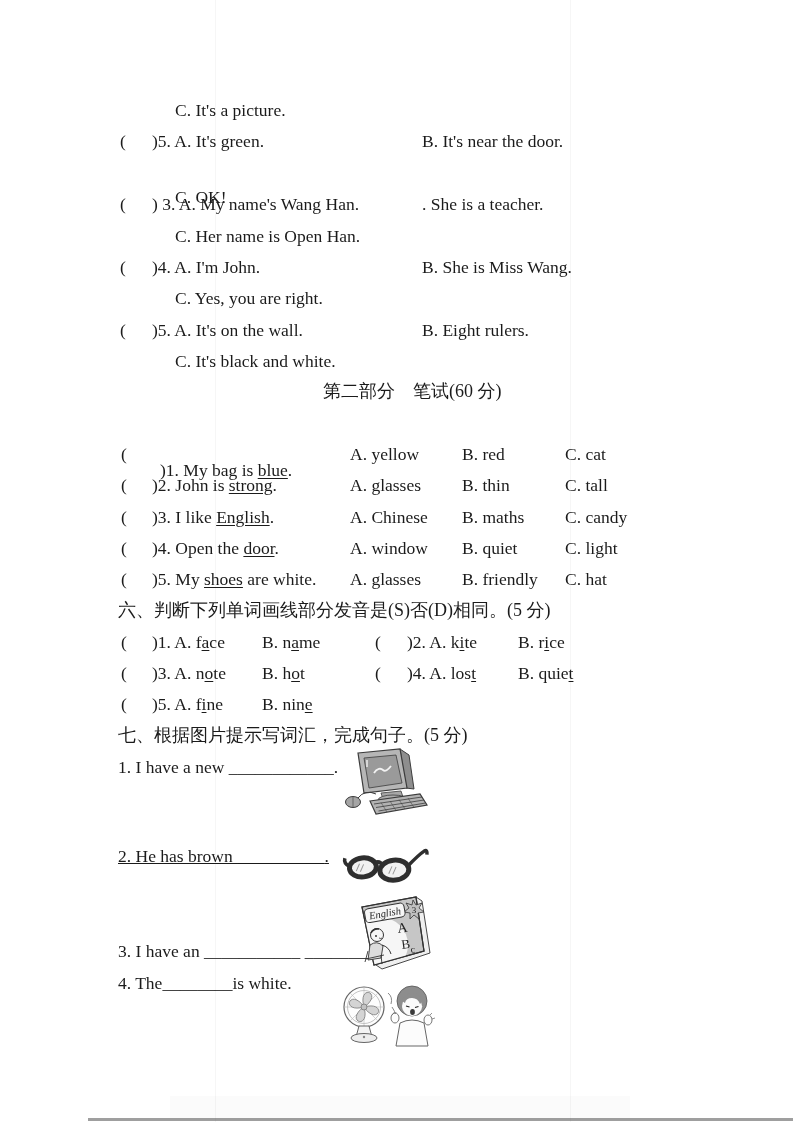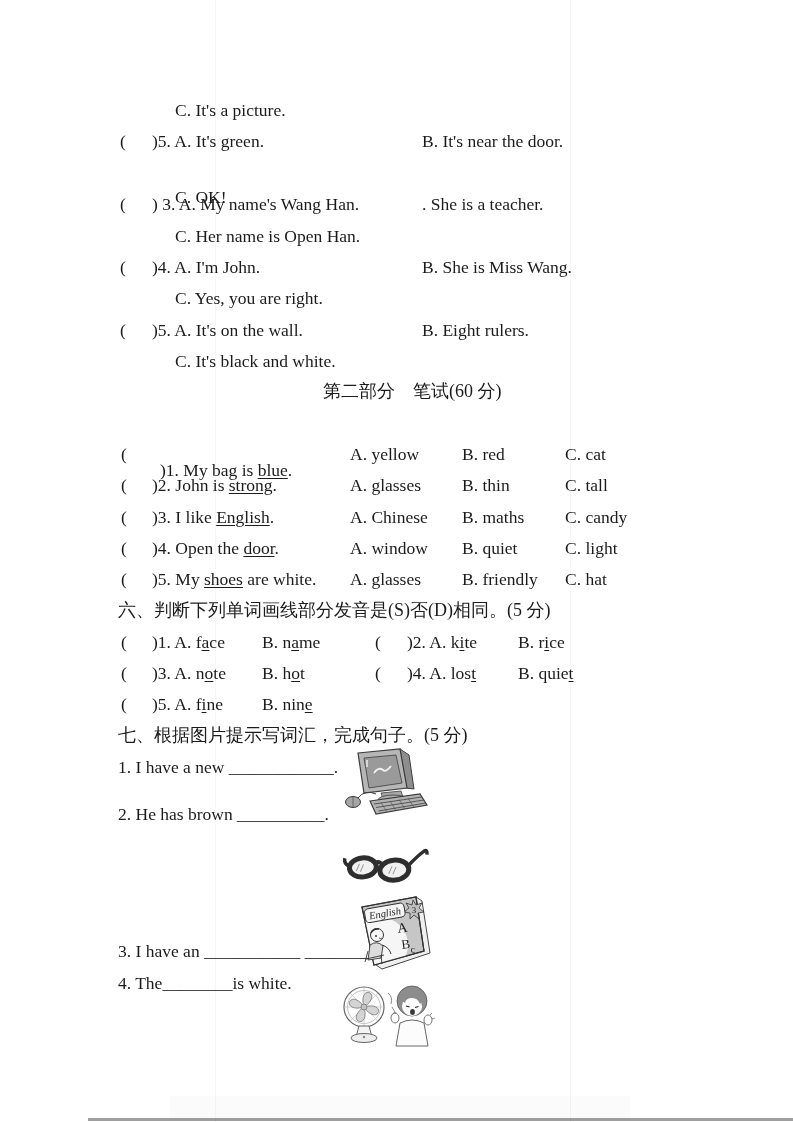--- a/index.html
+++ b/index.html
@@ -100,21 +100,21 @@
   <div class="t" style="left:518px;top:663px;"><span>B. quie</span><span class="u">t</span><span></span></div>
 
   <div class="t" style="left:121px;top:694px;">(</div>
   <div class="t" style="left:152px;top:694px;"><span>)5.</span><span> A. f</span><span class="u">i</span><span>ne</span></div>
   <div class="t" style="left:262px;top:694px;"><span>B. nin</span><span class="u">e</span><span></span></div>
 
   <div class="t hdr" style="left:118px;top:725px;">七、根据图片提示写词汇，完成句子。(5 分)</div>
 
   <div class="t" style="left:118px;top:757px;"><span>1. I have a new </span><span>____________</span><span>.</span></div>
 
-  <div class="t" style="left:118px;top:804px;"><span>2. He has brown </span><span>__________</span><span>.</span></div>
+  <div class="t" style="left:118px;top:846px;text-decoration:underline;"><span>2. He has brown </span><span>__________</span><span>.</span></div>
 
   <div class="t" style="left:118px;top:941px;"><span>3. I have an </span><span>___________</span><span> </span><span>________</span><span>.</span></div>
 
   <div class="t" style="left:118px;top:973px;"><span>4. The</span><span>________</span><span>is white.</span></div>
 
   <svg style="left:343px;top:748px;" width="85" height="70" viewBox="0 0 85 70">
     <path d="M57 1 L66 7 L71 41 L63 40 Z" fill="#8e8e8e" stroke="#3c3c3c" stroke-width="1"></path>
     <path d="M15 5 L57 1 L64 40 L21 45 Z" fill="#b6b6b6" stroke="#3c3c3c" stroke-width="1.2"></path>
     <path d="M21 10 L53 7 L59 35 L26 40 Z" fill="#9a9a9a" stroke="#3c3c3c" stroke-width="0.8"></path>
     <rect x="23" y="12" width="2" height="7" fill="#d8d8d8"></rect>

